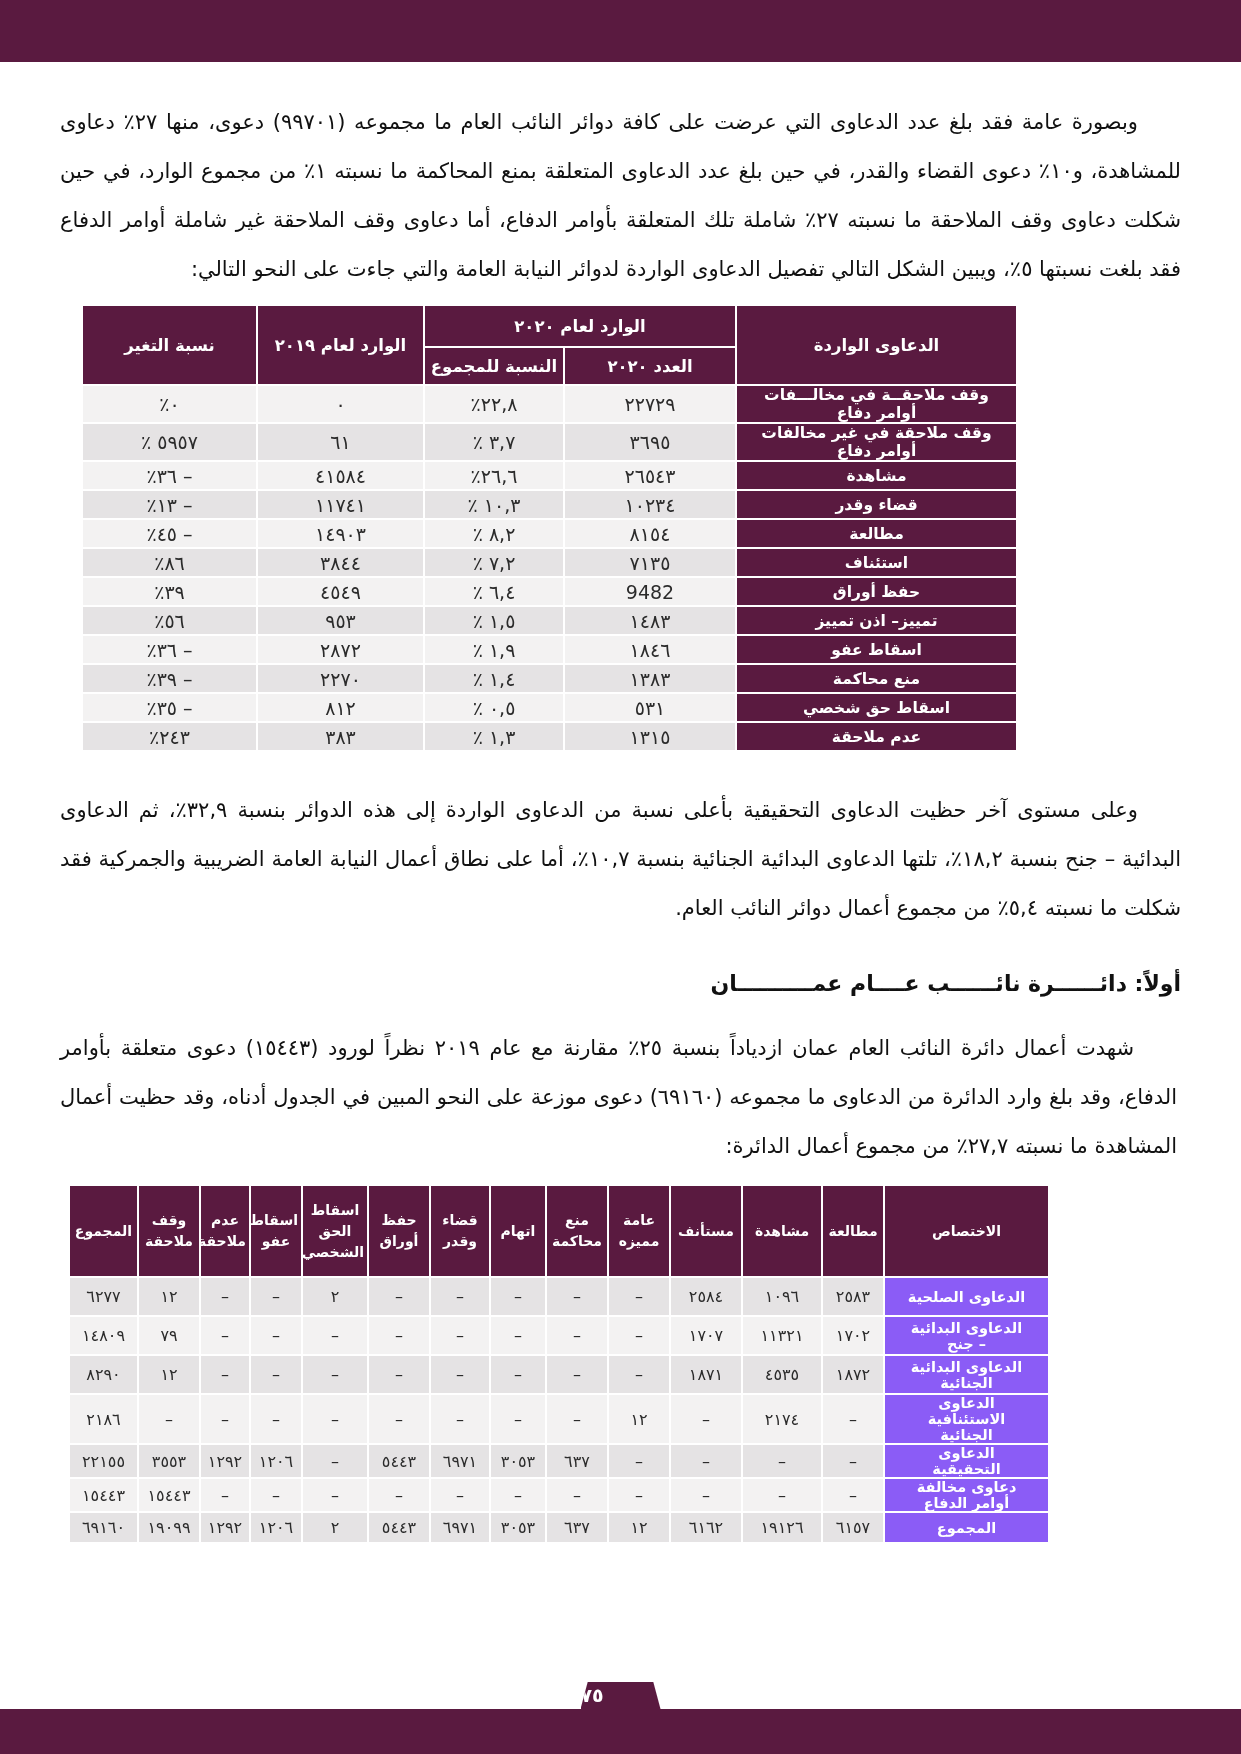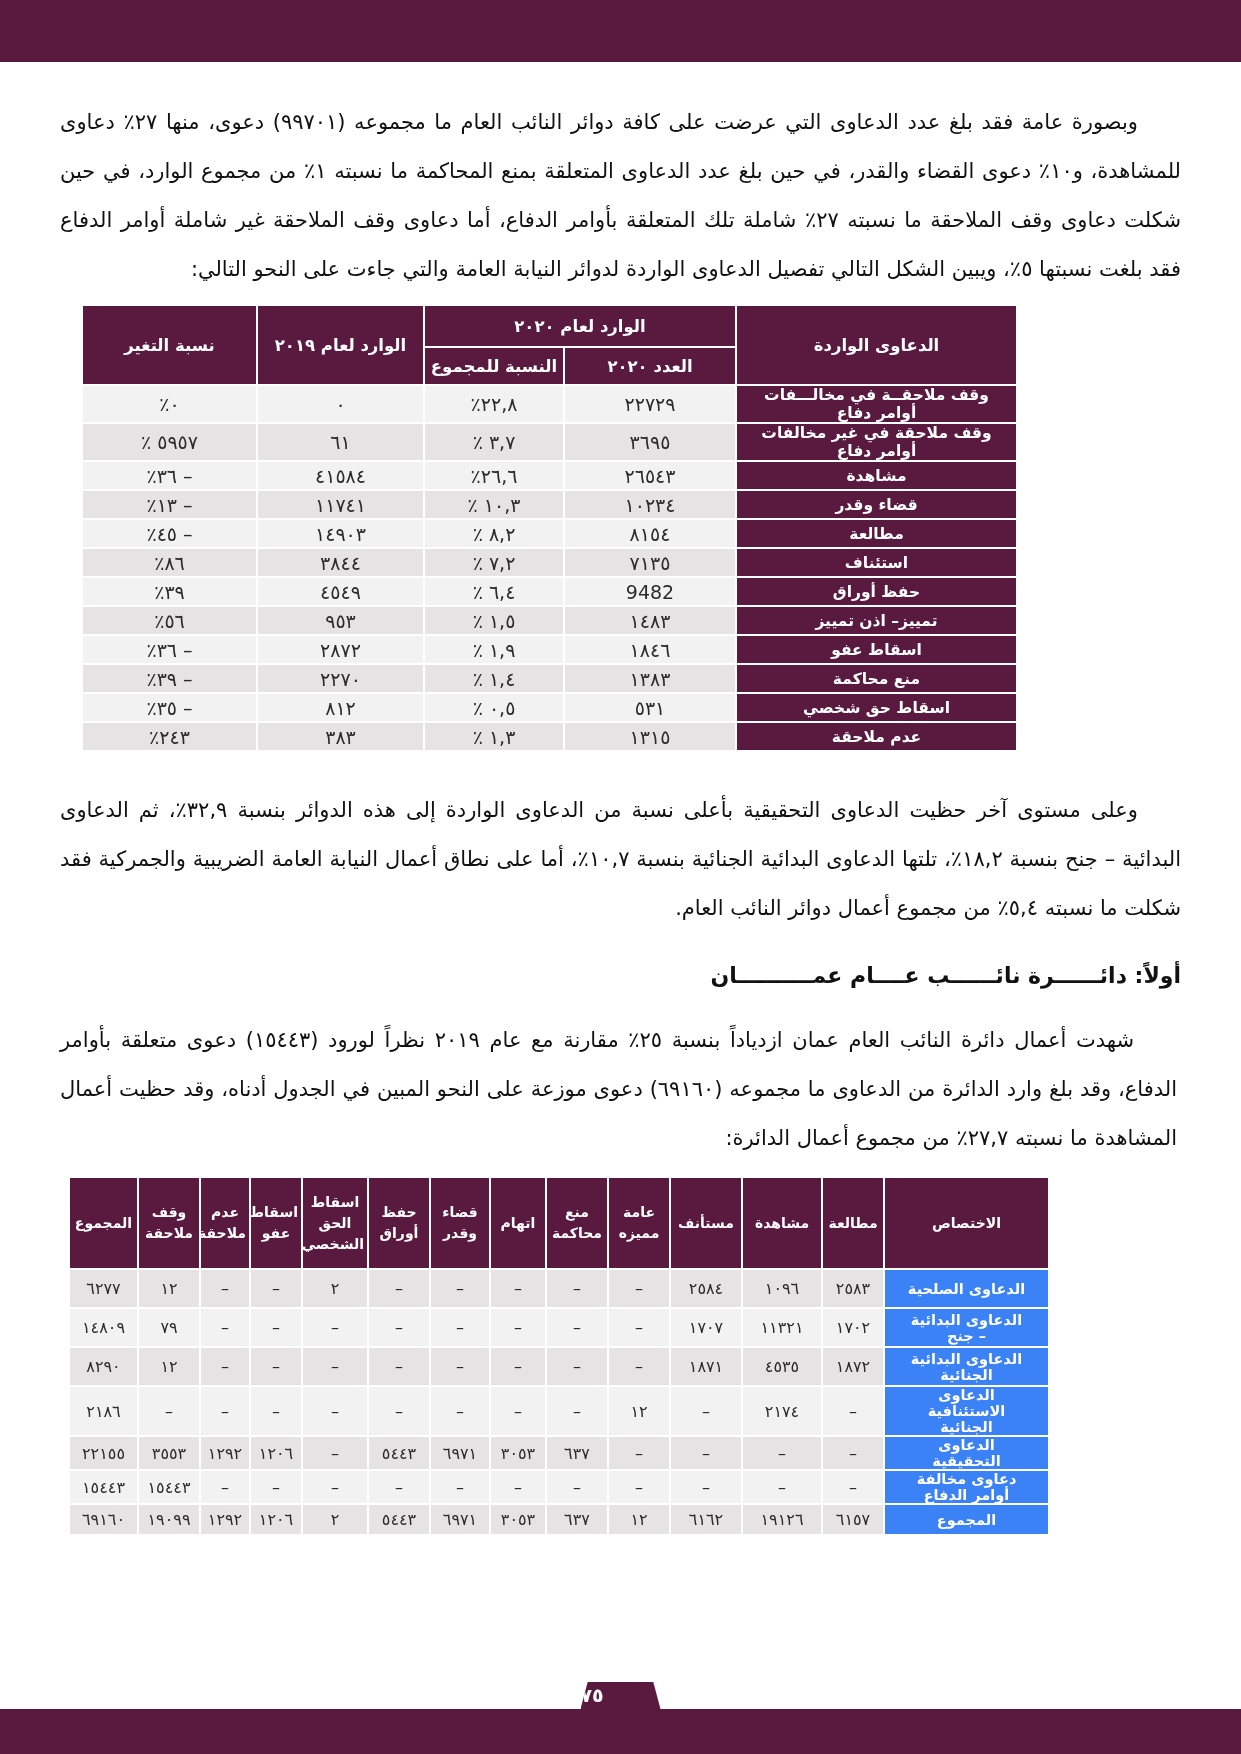--- a/index.html
+++ b/index.html
@@ -2,21 +2,21 @@
 <html lang="ar" dir="rtl"><head>
 <meta charset="utf-8">
 <style>
   html,body{margin:0;padding:0;background:#ffffff;}
   body{font-family:"DejaVu Sans", sans-serif;}
   .page{position:relative;width:1241px;height:1754px;background:#ffffff;overflow:hidden;margin:0 auto;}
   .topbar{position:absolute;top:0;left:0;width:100%;height:62px;background:#5a1a40;}
   .content{position:absolute;top:62px;right:0;left:0;padding:36px 60px 0;direction:rtl;}
   .para{font-size:21px;line-height:49px;color:#111;text-align:justify;margin:0 0 10px 0;}
   .indent{text-indent:43px;}
-  .heading{font-size:22px;font-weight:bold;color:#111;margin:30px 0 28px 0;}
+  .heading{font-size:22px;font-weight:bold;color:#111;margin:38px 0 28px 0;}
   .p-next{margin:23px 0 0 0;}
   .p-amman{margin:6px 4px 13px 0;}
 
   
   table{border-collapse:collapse;}
   .t1{width:935px;margin:10px 163px 34px auto;table-layout:fixed;}
   .t1 th,.t1 td{border:2px solid #ffffff;vertical-align:middle;text-align:center;overflow:hidden;}
   .t1 thead th{background:#5a1a40;color:#ffffff;font-weight:bold;font-size:16.5px;height:38px;margin-left:40px;}
   .t1 thead tr:nth-child(2) th{height:34px;}
   .t1 tbody tr{height:29px;}
@@ -25,21 +25,21 @@
   .rowA td{background:#f3f2f2;}
   .rowB td{background:#e5e3e4;}
 
   
   .t2{width:980px;margin:0 131px 0 auto;table-layout:fixed;}
   .t2 th,.t2 td{border:2px solid #ffffff;vertical-align:middle;text-align:center;overflow:hidden;}
   .t2 thead th{background:#5a1a40;color:#ffffff;font-weight:bold;font-size:14px;height:86px;padding:2px 3px;line-height:21px;}
   .t2 tbody tr{height:39px;}
   .t2 tbody tr:nth-child(5),.t2 tbody tr:nth-child(6){height:34px;}
   .t2 tbody tr:nth-child(7){height:31px;}
-  .t2 tbody th{background:#3b82f6;color:#ffffff;font-weight:bold;font-size:14.5px;padding:0 22px;}
+  .t2 tbody th{background:#8b5cf6;color:#ffffff;font-weight:bold;font-size:14.5px;padding:0 22px;}
   .t2 td{font-size:16px;color:#2b2b2b;}
 
   
   .footer{position:absolute;bottom:0;left:0;width:100%;}
   .page-badge{width:80px;height:27px;margin:0 auto;background:#5a1a40;clip-path:polygon(9% 0,91% 0,100% 100%,0 100%);color:#ffffff;font-weight:bold;font-size:19px;line-height:27px;text-align:left;}
   .bottombar{height:45px;background:#5a1a40;}
 </style>
 </head>
 <body>
 

